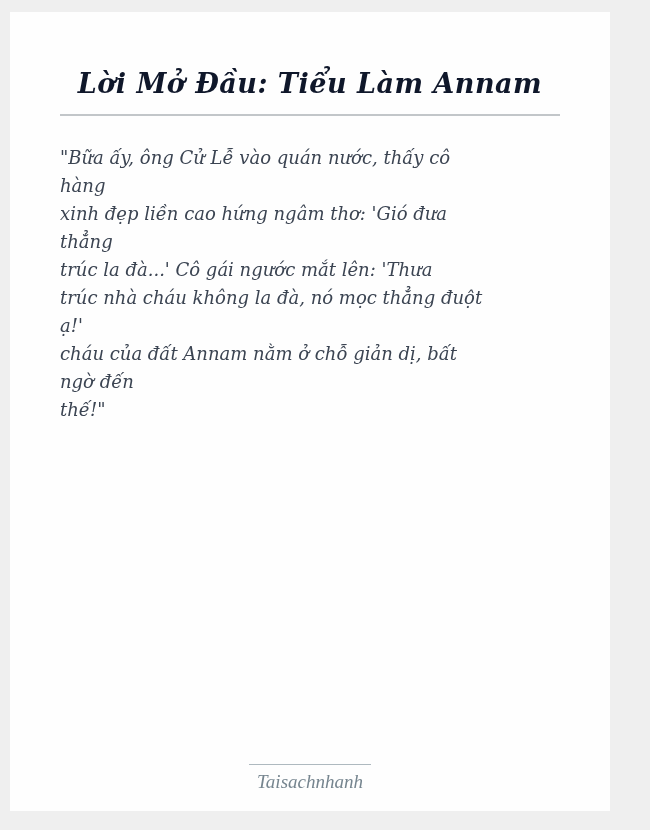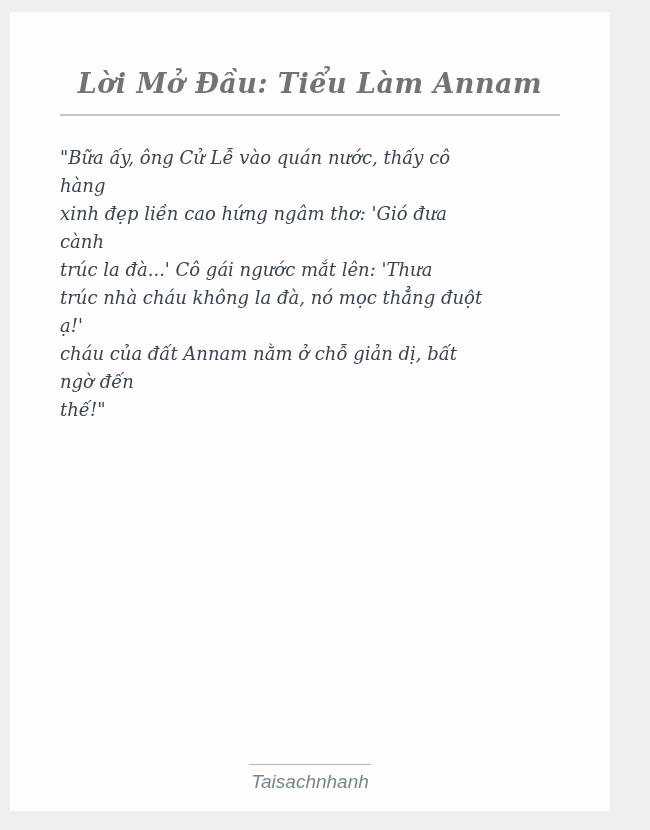--- a/index.html
+++ b/index.html
@@ -52,40 +52,40 @@
     bottom: 18px;
     text-align: center;
   }
   .footer-divider {
     width: 122px;
     height: 1px;
     background: #aeb9bf;
     margin: 0 auto 6px auto;
   }
   .footer-brand {
-    font-family: Liberation Sans, sans-serif;
+    font-family: Liberation Serif, serif;
     font-style: italic;
     font-size: 19px;
     color: #76858f;
   }
 </style>
 </head>
 <body style="background: rgb(239, 239, 239);">
 
 <div class="page" style="background: rgb(254, 254, 254);">
 
-  <h1 class="title" style="color: #737373;">Lời Mở Đầu: Tiểu Làm Annam</h1>
+  <h1 class="title" style="color: #0f172a;">Lời Mở Đầu: Tiểu Làm Annam</h1>
 
   <div class="title-divider" style="background: rgb(194, 198, 201);"></div>
 
   <div class="body-text" style="color: rgb(59, 68, 82);">
     <p class="body-line">"Bữa ấy, ông Cử Lễ vào quán nước, thấy cô</p>
     <p class="body-line">hàng</p>
     <p class="body-line">xinh đẹp liền cao hứng ngâm thơ: 'Gió đưa</p>
-    <p class="body-line">cành</p>
+    <p class="body-line">thẳng</p>
     <p class="body-line">trúc la đà...' Cô gái ngước mắt lên: 'Thưa</p>
     <p class="body-line">trúc nhà cháu không la đà, nó mọc thẳng đuột</p>
     <p class="body-line">ạ!'</p>
     <p class="body-line">cháu của đất Annam nằm ở chỗ giản dị, bất</p>
     <p class="body-line">ngờ đến</p>
     <p class="body-line">thế!"</p>
   </div>
 
   <div class="footer">
     <div class="footer-divider" style="background: rgb(174, 185, 191);"></div>

